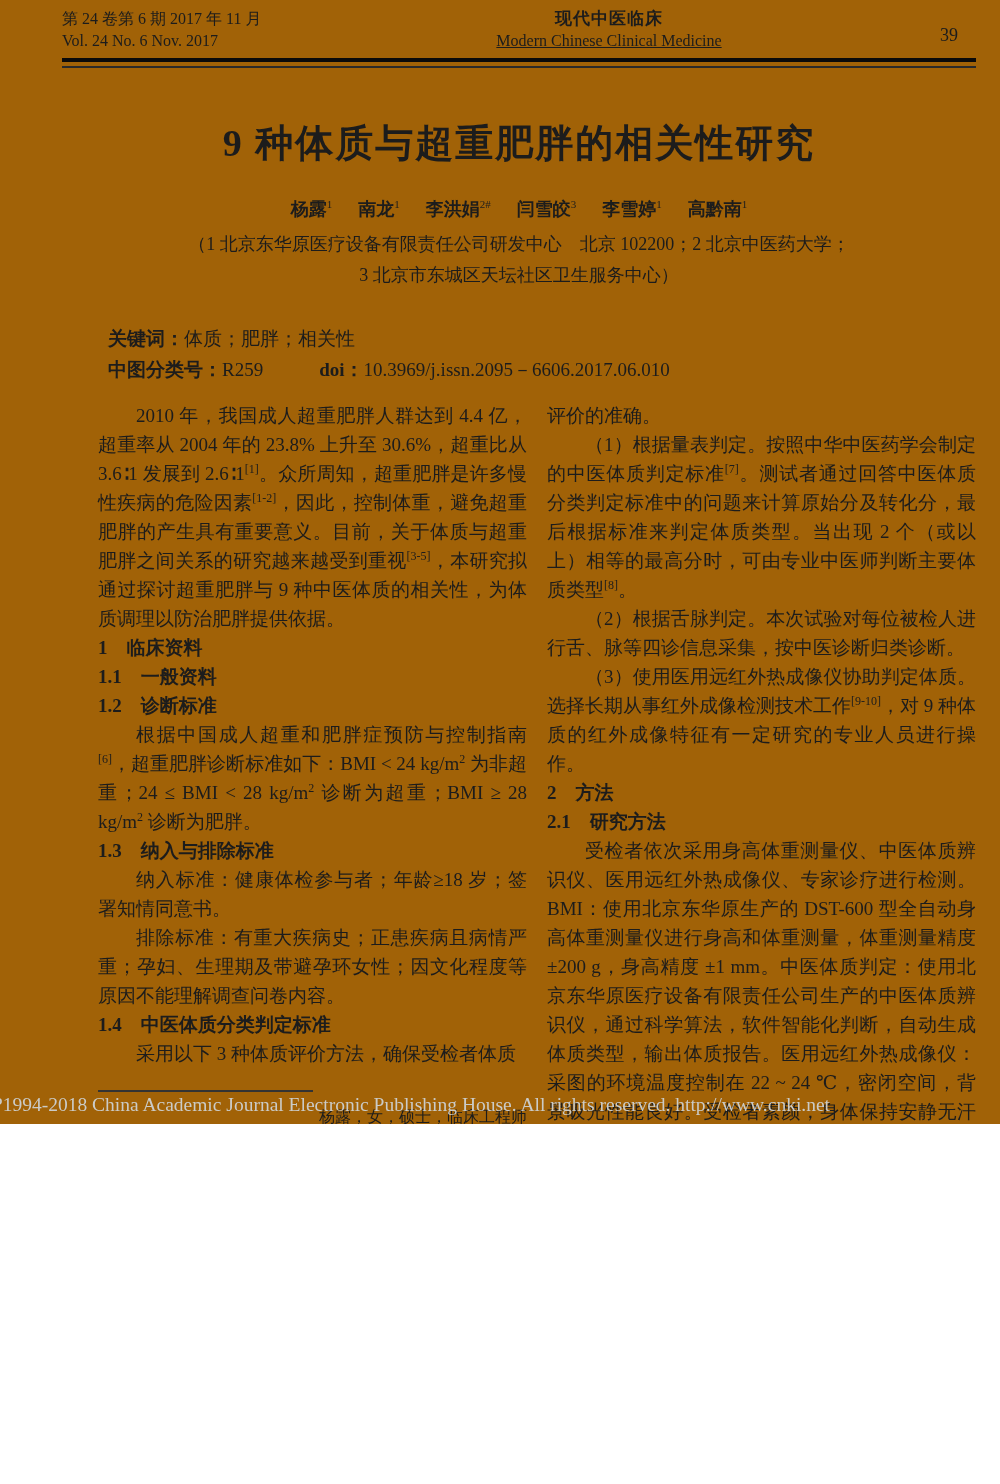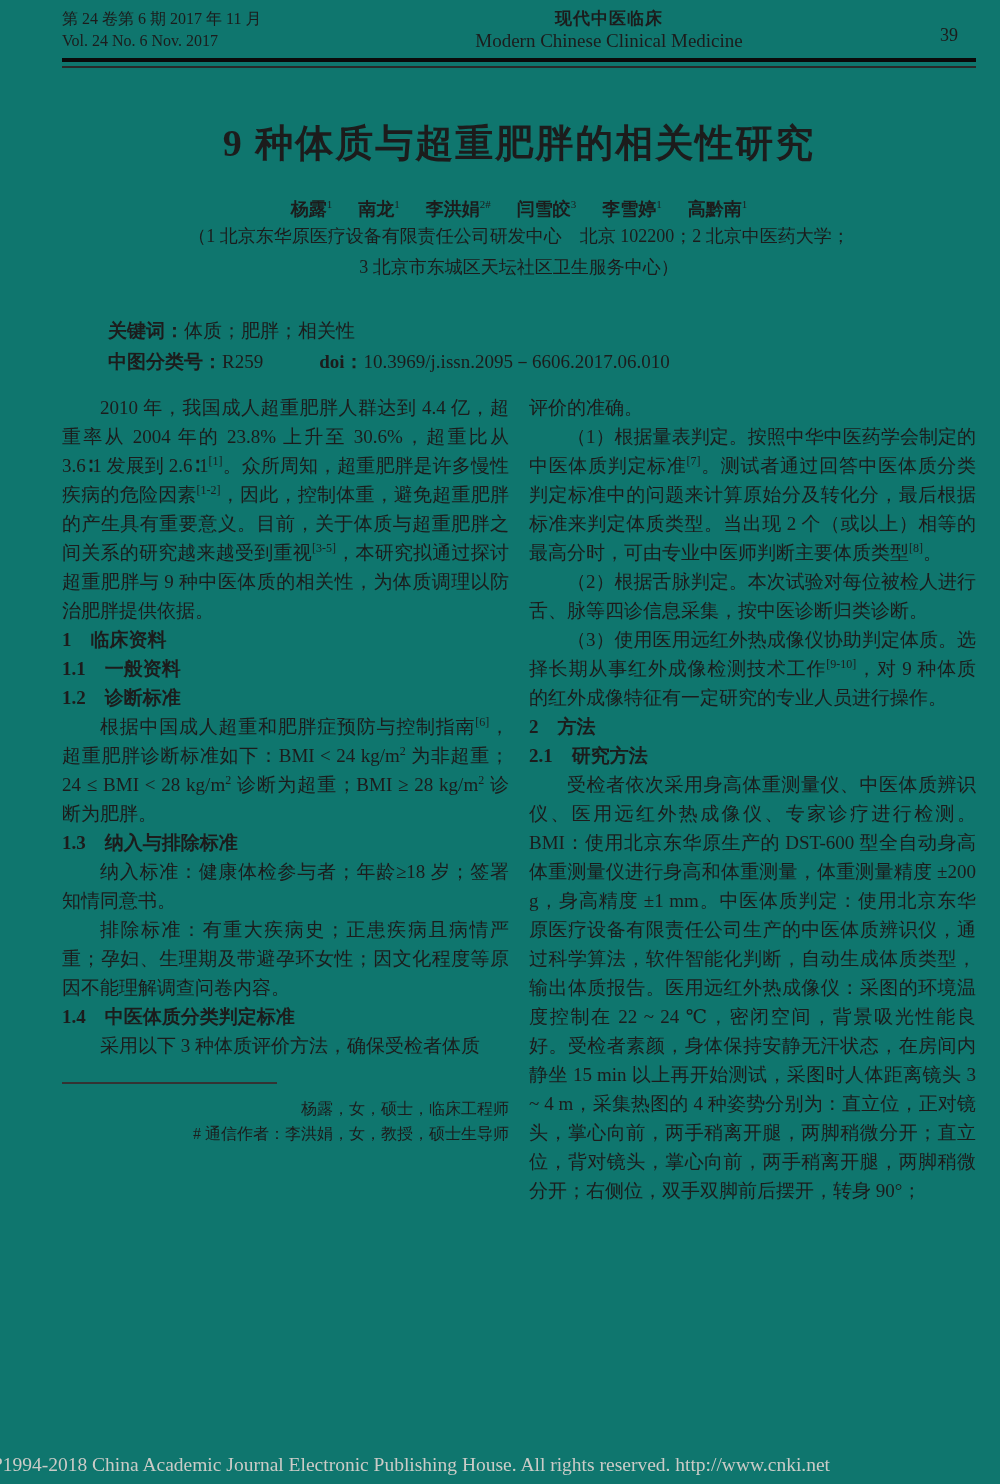--- a/index.html
+++ b/index.html
@@ -1,44 +1,44 @@
 <!DOCTYPE html>
 <html><head>
 <meta charset="utf-8">
 <style>
   html,body{margin:0;padding:0;background:#ffffff;}
   .page{
     position:relative;
-    width:1000px;height:1484px;
-    background:#0f766e;
+    width:1000px;height:1124px;
+    background:#a16207;
     color:#1c1c1c;
     font-family:"Liberation Serif","DejaVu Serif",serif;
     overflow:hidden;
   }
   .content{padding:8px 24px 0 62px;}
   
   .hdr{display:flex;justify-content:space-between;align-items:flex-start;font-size:16px;line-height:22px;}
   .hdr-left{width:300px;text-align:left;}
   .hdr-center{flex:1;text-align:center;}
   .hdr-right{width:120px;text-align:right;font-size:18px;padding-top:16px;padding-right:18px;box-sizing:border-box;}
   .hdr-cn{font-size:17px;font-weight:bold;letter-spacing:1px;}
-  .hdr-en{font-size:19px;}
+  .hdr-en{font-size:16px;text-decoration:underline;}
   .rule{margin-top:6px;height:4px;border-top:4px solid #0a0a0a;border-bottom:2px solid #2a2a2a;}
   
   .title{margin-top:50px;text-align:center;font-size:38px;font-weight:bold;letter-spacing:2px;}
   .authors{margin-top:28px;text-align:center;font-size:18px;font-weight:bold;}
   .author{margin:0 13px;white-space:nowrap;}
   .author sup{font-size:11px;font-weight:normal;}
-  .affil{text-align:center;font-size:18px;line-height:31px;}
+  .affil{text-align:center;font-size:18px;line-height:31px;margin-top:8px;}
   
   .meta{margin-top:32px;padding-left:46px;font-size:19px;line-height:31px;}
   .meta .lbl{font-weight:bold;}
   .doi-gap{display:inline-block;width:56px;}
   
-  .cols{display:flex;gap:20px;margin-top:16px;}
+  .cols{display:flex;gap:20px;margin-top:16px;margin-left:36px;}
   .col{flex:1;min-width:0;font-size:19px;line-height:29px;text-align:justify;}
   .blk{margin:0;}
   .para{text-indent:2em;}
   .h1,.h2{font-weight:bold;}
   sup{font-size:12px;line-height:0;}
   
   .foot-rule{margin-top:22px;width:215px;border-top:2px solid #333;height:0;}
   .footnote{font-size:16px;line-height:25px;text-align:right;text-indent:0;}
   .footnote.fn-first{margin-top:12px;padding-left:28px;}
   .footnote.fn-second{padding-left:6px;}

